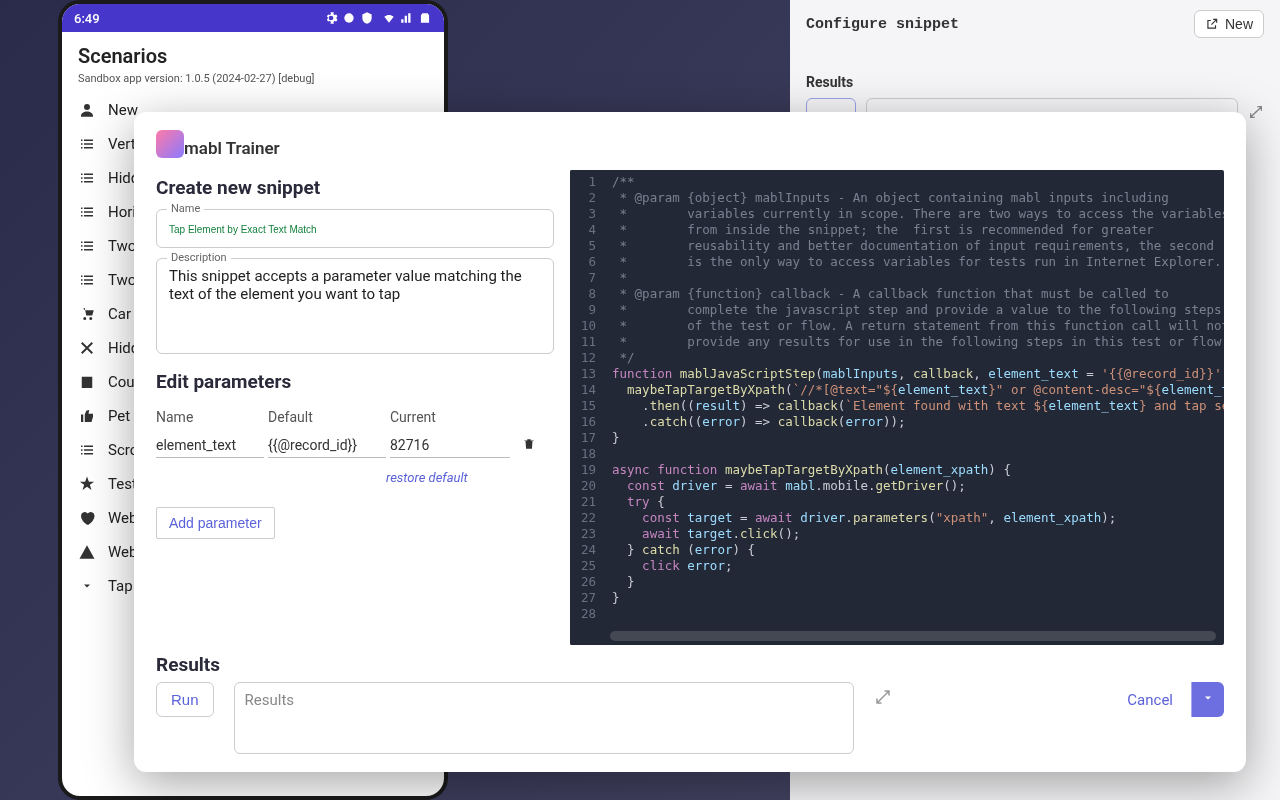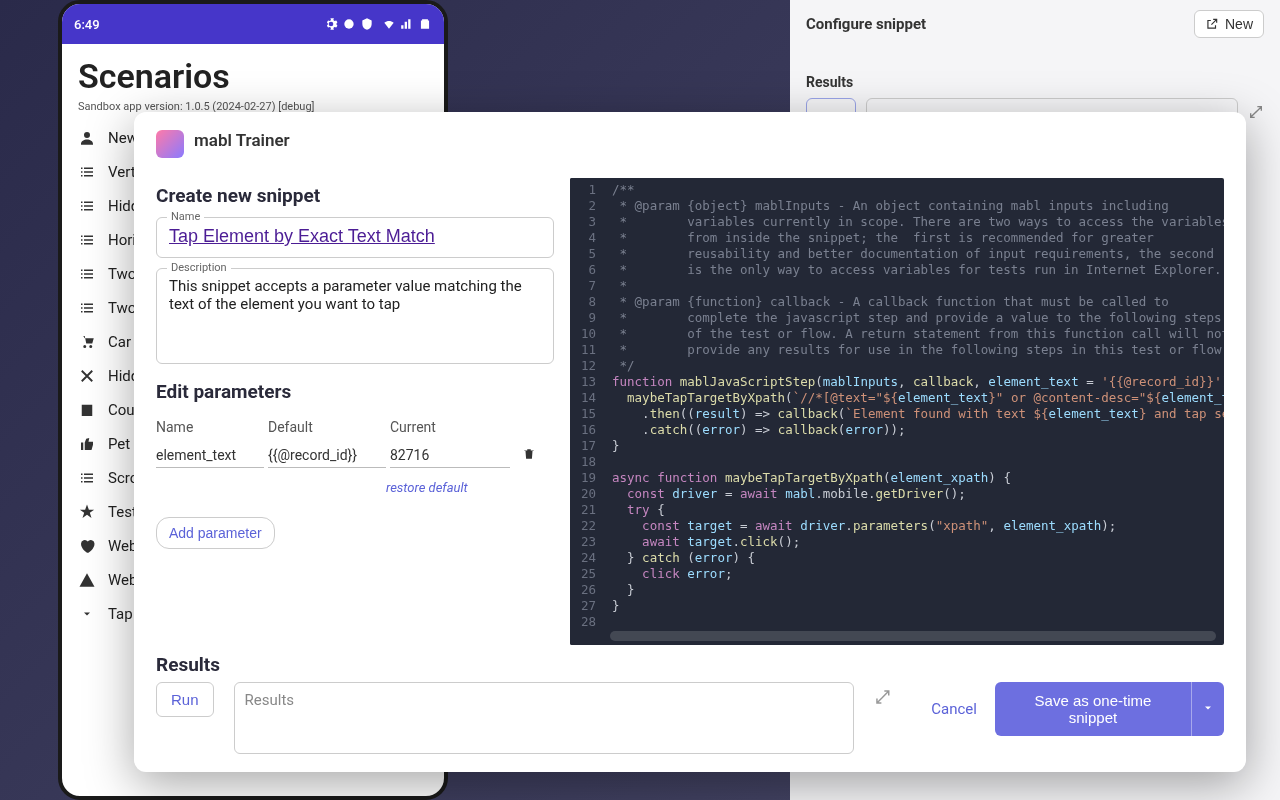--- a/index.html
+++ b/index.html
@@ -9,88 +9,88 @@
   width: 1280px; height: 800px; overflow: hidden; position: relative;
 }
 
 
 .device {
   position: absolute; left: 58px; top: 0; width: 390px; height: 800px;
   background: #fff; border: 4px solid #1a1a1a; border-radius: 22px;
   overflow: hidden;
 }
 .statusbar {
-  background: #4636c9; color: #fff; height: 40px; display: flex;
+  background: #4636c9; color: #fff; height: 28px; display: flex;
   align-items: center; justify-content: space-between; padding: 0 12px;
   font-size: 13px; font-weight: 500;
 }
 .statusbar-right { display: flex; gap: 4px; align-items: center; }
 .statusbar svg { width: 14px; height: 14px; fill: #fff; }
 .phone-header { padding: 12px 16px 4px; }
-.phone-title { font-size: 34px; font-weight: 600; color: #222; }
+.phone-title { font-size: 20px; font-weight: 600; color: #222; }
 .phone-version { font-size: 11px; color: #555; margin-top: 4px; }
 .scenario-list { padding: 4px 0; }
 .scenario-item {
   display: flex; align-items: center; gap: 12px; padding: 8px 16px;
   font-size: 15px; color: #222;
 }
 .scenario-item svg { width: 18px; height: 18px; fill: #333; flex-shrink: 0; }
 
 
 .right-bg {
   position: absolute; left: 790px; top: 0; width: 490px; height: 800px;
   background: #f5f5f7; padding: 10px 16px;
 }
 .right-bg-header { display: flex; justify-content: space-between; align-items: center; }
-.right-bg-title { font-size: 15px; font-weight: 700; color: #333; }
+.right-bg-title { font-size: 15px; font-weight: 700; color: #333; font-family: Liberation Mono, monospace; }
 .new-btn {
   border: 1px solid #ccc; border-radius: 6px; background: #fff;
   padding: 5px 10px; display: flex; gap: 6px; align-items: center;
   font-size: 14px; color: #333;
 }
 .new-btn svg { width: 14px; height: 14px; stroke: #333; }
 .results-label { font-size: 14px; font-weight: 700; color: #333; margin-top: 36px; }
 .results-row { display: flex; gap: 10px; margin-top: 8px; align-items: flex-start; }
 .small-box { width: 50px; height: 30px; border: 1px solid #9aa4e8; border-radius: 6px; }
 .big-box { flex: 1; height: 30px; border: 1px solid #ccc; border-radius: 6px; }
 .expand-ico { width: 16px; height: 16px; stroke: #888; fill: none; margin-top: 6px; }
 
 
 .modal {
   position: absolute; left: 134px; top: 112px; width: 1112px; height: 660px;
   background: #fff; border-radius: 12px; box-shadow: 0 12px 48px rgba(0,0,0,0.35);
   display: flex; flex-direction: column; padding: 18px 22px;
 }
-.modal-header { display: flex; align-items: flex-start; gap: 10px; margin-bottom: 20px; }
+.modal-header { display: flex; align-items: flex-end; margin-bottom: 12px; }
 .modal-logo {
   width: 28px; height: 28px; border-radius: 6px;
   background: linear-gradient(135deg,#ff7aa8,#8a7aff); display:inline-block;
 }
 .modal-title { font-size: 17px; font-weight: 600; color: #333; }
 .modal-body { display: flex; gap: 16px; flex: 1; min-height: 0; }
 .left-col { width: 398px; display: flex; flex-direction: column; }
 .section-heading { font-size: 19px; font-weight: 700; color: #2a2a3a; margin: 6px 0 10px; }
 .field-group { border: 1px solid #ccc; border-radius: 6px; padding: 8px 12px 10px; margin-bottom: 10px; position: relative; }
 .field-label {
   position: absolute; top: -8px; left: 10px; background: #fff; padding: 0 4px;
   font-size: 11px; color: #666;
 }
-.field-input { border: none; outline: none; width: 100%; font-size: 18px; color: #4c1d95; text-decoration: underline; }
+.field-input { border: none; outline: none; width: 100%; font-size: 10px; color: #15803d; }
 .field-textarea { border: none; outline: none; width: 100%; font-size: 15px; color: #222; resize: none; height: 72px; font-family: inherit; }
 .params-head, .params-row {
   display: grid; grid-template-columns: 108px 118px 120px 30px;
   gap: 4px; padding: 6px 0; font-size: 14px; color: #333;
 }
 .params-head { font-weight: 400; color: #555; }
 .params-row > div { border-bottom: 1px solid #bbb; padding-bottom: 4px; }
 .params-row > div:last-child { border:none; text-align:center; }
 .delete-ico { width: 14px; height: 14px; fill: #333; }
 .restore-link { color: #5b62d8; font-size: 13px; margin: 6px 0 0 230px; cursor: pointer; font-style: italic; }
 .add-param-btn {
-  border: 1px solid #ccc; border-radius: 13px; background: #fff;
+  border: 1px solid #ccc; border-radius: 2px; background: #fff;
   padding: 7px 12px; font-size: 14px; color: #5b62d8; margin-top: 22px;
   align-self: flex-start; cursor: pointer;
 }
 
 
 .editor {
   flex: 1; background: #232836; border-radius: 2px; display: flex;
   font-family: "Menlo", "Consolas", monospace; font-size: 12.5px; line-height: 16px;
   overflow: hidden; position: relative;
 }
@@ -359,21 +359,20 @@
       <button class="run-btn">Run</button>
       <div class="results-box">
         <span>Results</span>
       </div>
       <svg class="expand2" viewBox="0 0 24 24" stroke-width="2">
           <path d="M14 4h6v6M20 4l-9 9M10 20H4v-6M4 20l9-9"></path>
         </svg>
       <div class="actions">
         <span class="cancel-link">Cancel</span>
         <div class="save-group">
-          <button class="save-btn">Save as one-time snippet</button>
           <button class="save-drop">
             <svg viewBox="0 0 24 24">
                 <path d="M6 9l6 6 6-6z"></path>
               </svg>
           </button>
         </div>
       </div>
     </div>
   </div>
 </div>

